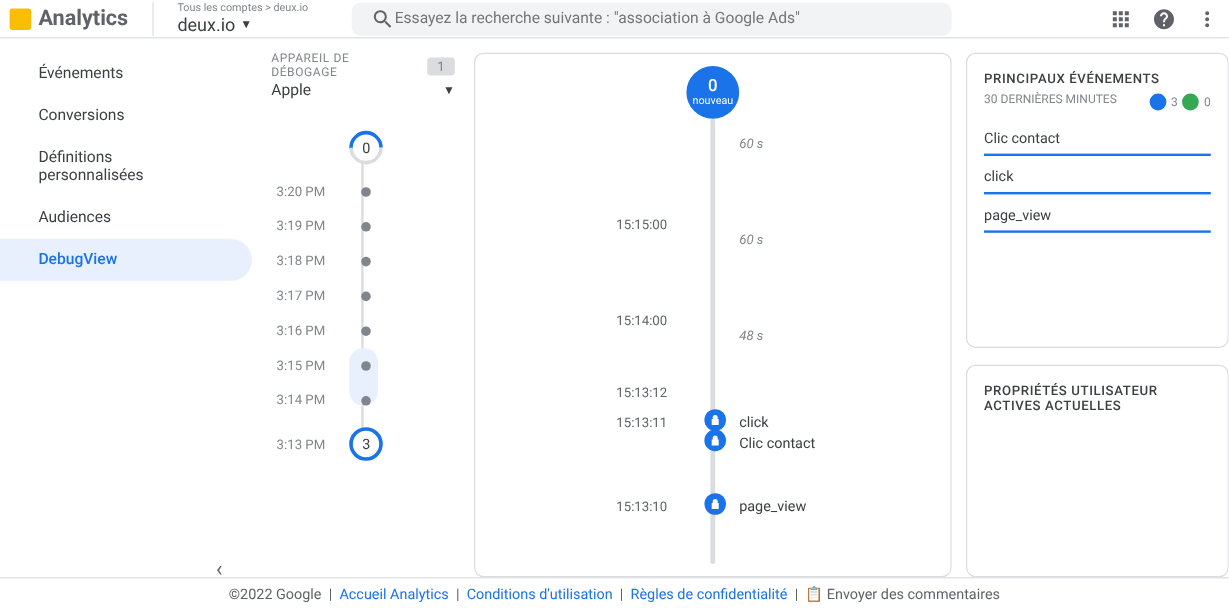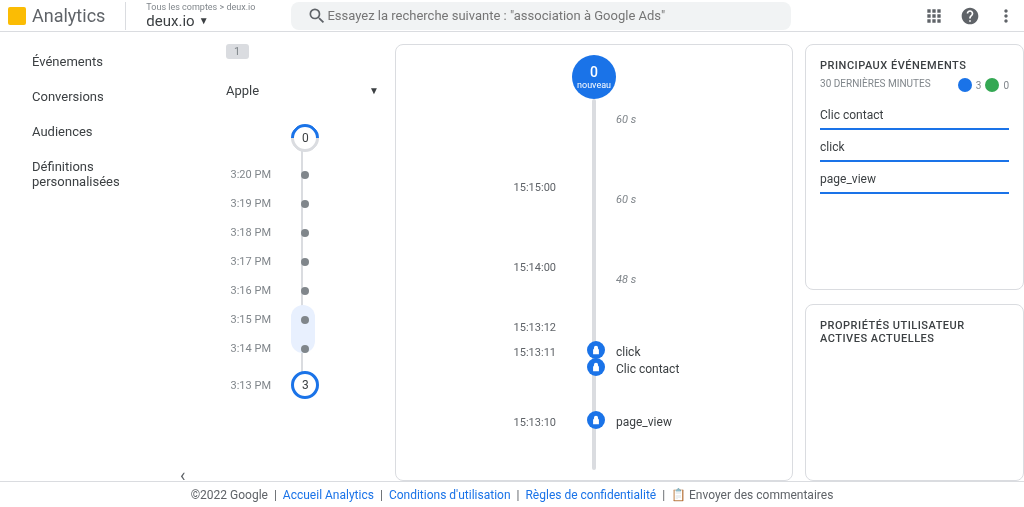--- a/index.html
+++ b/index.html
@@ -1,39 +1,39 @@
 <!DOCTYPE html>
 <html><head>
   <meta charset="utf-8">
   <style>
     * { margin: 0; padding: 0; box-sizing: border-box; font-family: 'Google Sans', Roboto, Arial, sans-serif; }
     body { background: #fff; width: 1024px; height: 507px; overflow: hidden; }
     
     .header { display: flex; align-items: center; height: 32px; border-bottom: 1px solid #dadce0; padding: 0 8px; }
     .logo { display: flex; align-items: center; gap: 6px; padding-right: 20px; }
     .logo-icon { width: 18px; height: 18px; background: #fbbc04; border-radius: 2px; }
-    .logo-text { font-size: 18px; color: #5f6368; font-weight: 400; }
+    .logo-text { font-size: 18px; color: #5f6368; font-weight: 700; }
     .account-sel { display: flex; flex-direction: column; padding: 0 20px; border-left: 1px solid #dadce0; }
     .account-path { font-size: 9px; color: #80868b; }
     .account-name { font-size: 15px; color: #3c4043; display: flex; align-items: center; gap: 4px; }
     .search-bar { flex: 1; display: flex; align-items: center; background: #f1f3f4; border-radius: 8px; margin: 0 16px; padding: 0 16px; height: 28px; max-width: 500px; }
     .search-bar input { flex: 1; border: none; background: transparent; font-size: 13px; color: #c2410c; outline: none; }
     .header-icons { display: flex; gap: 16px; align-items: center; margin-left: auto; }
     .hicon { width: 20px; height: 20px; color: #5f6368; cursor: pointer; }
     
     .main { display: flex; height: calc(507px - 32px - 26px); }
     
     .sidebar { width: 210px; padding: 12px 0; }
     .sidebar-item { padding: 10px 32px; font-size: 13px; color: #3c4043; cursor: pointer; border-radius: 0 24px 24px 0; }
     .sidebar-item.active { background: #e8f0fe; color: #1a73e8; font-weight: 500; }
     
     .timeline-col { width: 185px; padding: 12px 16px; }
     .debug-label { font-size: 10px; color: #80868b; letter-spacing: 0.5px; display: flex; align-items: center; gap: 8px; }
     .badge-count { background: #dadce0; padding: 1px 8px; border-radius: 3px; font-size: 11px; }
-    .device-sel { display: flex; align-items: center; gap: 20px; font-size: 13px; color: #3c4043; margin-top: 24px; padding-bottom: 6px; }
+    .device-sel { display: flex; align-items: center; gap: 20px; font-size: 13px; color: #3c4043; margin-top: 2px; padding-bottom: 6px; }
     .minutes-container { position: relative; margin-top: 20px; }
     .minutes-line { position: absolute; left: 75px; top: 16px; bottom: 16px; width: 2px; background: #dadce0; }
     .minute-row { display: flex; align-items: center; gap: 30px; margin-bottom: 16px; position: relative; }
     .minute-time { font-size: 11px; color: #80868b; width: 45px; text-align: right; }
     .minute-dot { width: 8px; height: 8px; border-radius: 50%; background: #80868b; z-index: 1; }
     .minute-bubble { width: 28px; height: 28px; border: 3px solid #1a73e8; border-right-color: #dadce0; border-bottom-color: #dadce0; border-radius: 50%; display: flex; align-items: center; justify-content: center; font-size: 12px; background: #fff; color: #3c4043; margin-left: -10px; z-index: 1; transform: rotate(45deg); }
     .minute-bubble span { transform: rotate(-45deg); }
     .minute-bubble.full { border-color: #1a73e8; }
     .minute-pill { position: absolute; left: 65px; top: -8px; width: 24px; height: 48px; background: #e8f0fe; border-radius: 12px; }
     
@@ -97,26 +97,28 @@
     <svg class="hicon" viewBox="0 0 24 24">
         <path fill="#5f6368" d="M12 8c1.1 0 2-.9 2-2s-.9-2-2-2-2 .9-2 2 .9 2 2 2zm0 2c-1.1 0-2 .9-2 2s.9 2 2 2 2-.9 2-2-.9-2-2-2zm0 6c-1.1 0-2 .9-2 2s.9 2 2 2 2-.9 2-2-.9-2-2-2z"></path>
       </svg>
   </div>
 </div>
 
 <div class="main">
   <div class="sidebar" id="sidebar">
       <div class="sidebar-item">Événements</div>
       <div class="sidebar-item">Conversions</div>
+      <div class="sidebar-item">Définitions personnalisées</div>
       <div class="sidebar-item">Audiences</div>
-      <div class="sidebar-item">Définitions personnalisées</div>
+      <div class="sidebar-item active">DebugView</div>
     </div>
 
   <div class="timeline-col">
     <div class="debug-label">
+      <span>APPAREIL DE DÉBOGAGE</span> 
         <span class="badge-count">1</span>
     </div>
     <div class="device-sel">
       <span>Apple</span>
         <span class="caret" style="margin-left:auto">▼</span>
     </div>
     <div class="minutes-container" id="minutes-container">
       <div class="minutes-line"></div>
     <div class="minute-row">
           <span class="minute-time"></span>

